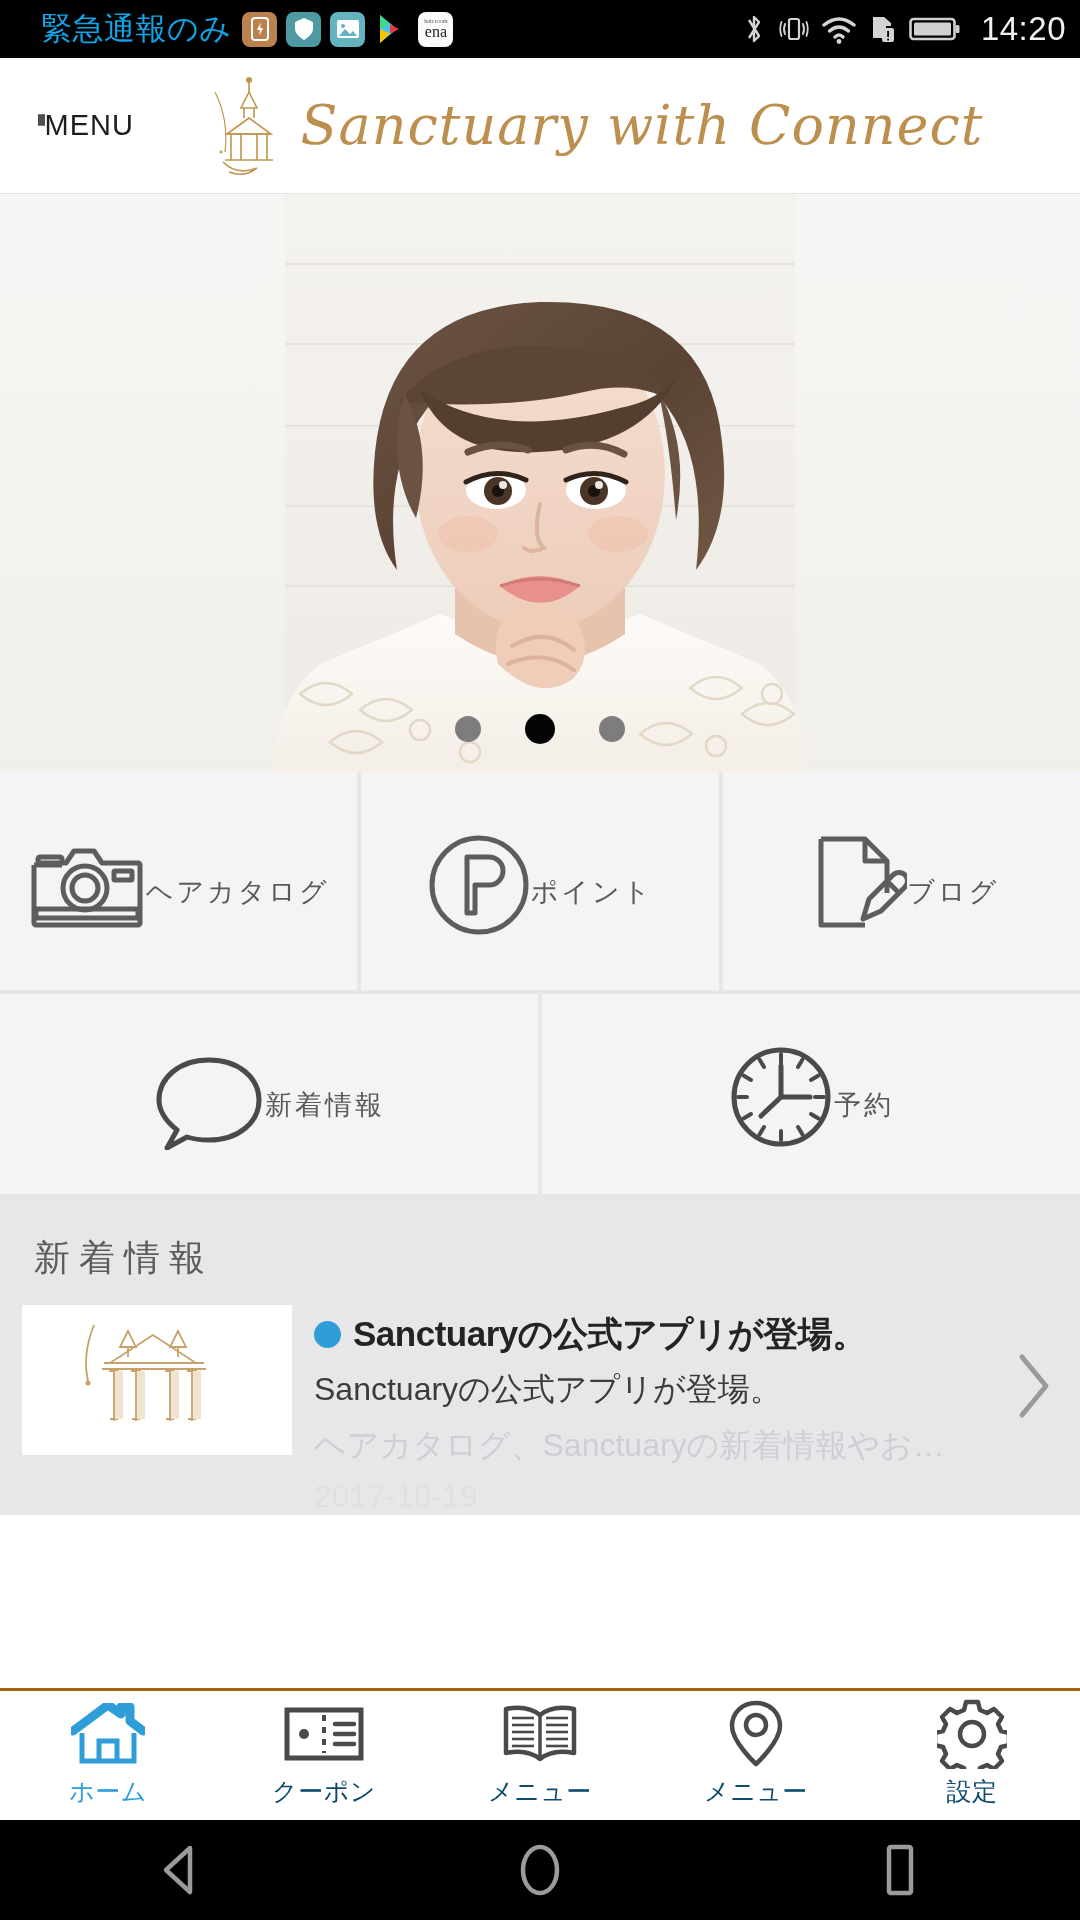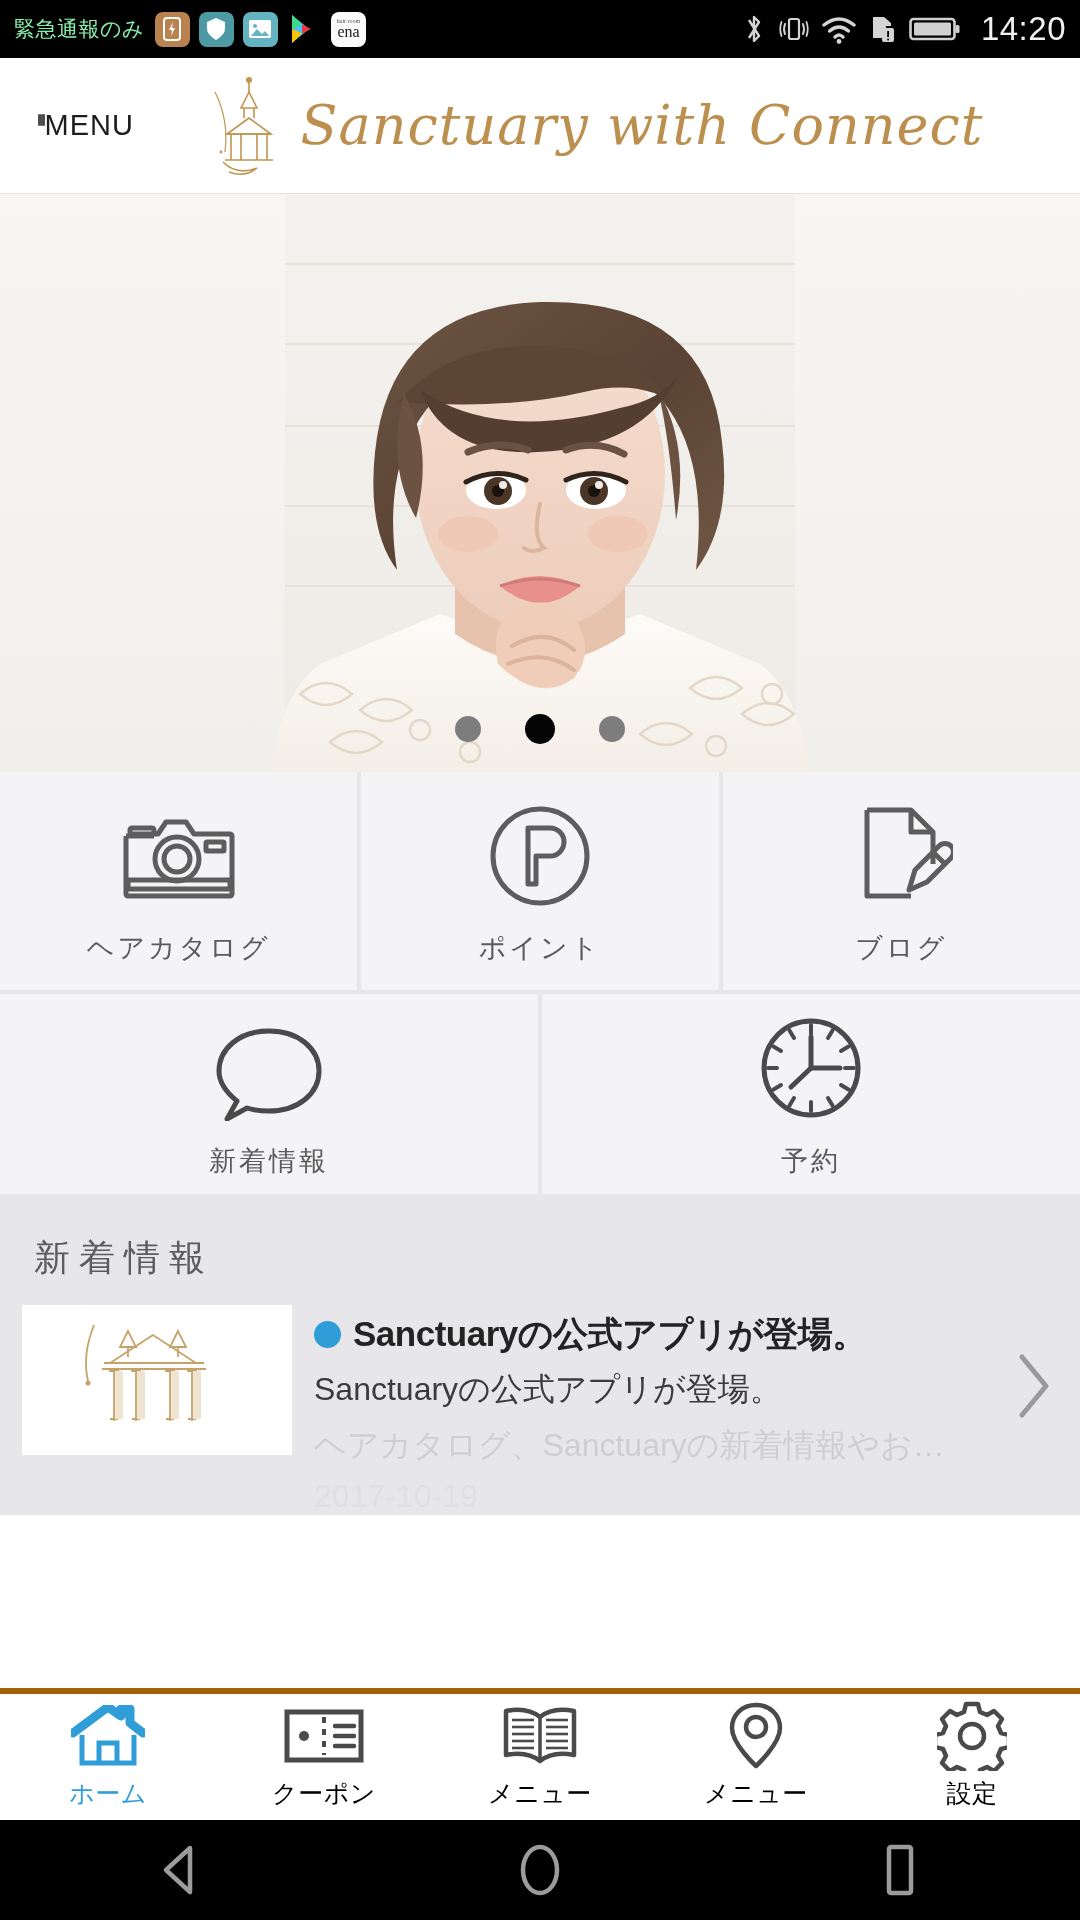--- a/index.html
+++ b/index.html
@@ -9,21 +9,21 @@
     background:#ffffff;
     overflow:hidden;
     position:relative;
   }
 
   
   .statusbar{
     height:58px; background:#000; color:#e8e8e8;
     display:flex; align-items:center; padding:0 14px;
   }
-  .sb-carrier{ font-size:21px; letter-spacing:.5px; color:#86efac; white-space:nowrap; }
+  .sb-carrier{ font-size:31px; letter-spacing:.5px; color:#0ea5e9; white-space:nowrap;margin-left:27px; }
   .sb-appicons{ display:flex; align-items:center; gap:9px; margin-left:11px; }
   .sb-app{ width:35px; height:35px; border-radius:8px; display:flex; align-items:center; justify-content:center; }
   .sb-app.brown{ background:#b9824f; }
   .sb-app.teal{ background:#4d9aa4; }
   .sb-app.teal2{ background:#63b4c0; }
   .sb-app.white{ background:#fafafa; }
   .sb-spacer{ flex:1; }
   .sb-right{ display:flex; align-items:center; gap:12px; }
   .sb-clock{ font-size:33px; color:#f0f0f0; margin-left:8px; letter-spacing:.5px; }
 
@@ -57,21 +57,21 @@
     display:flex; align-items:center; justify-content:center; gap:44px;
   }
   .dot{ width:26px; height:26px; border-radius:50%; background:#7d7d7d; }
   .dot.active{ background:#050505; width:30px; height:30px; }
 
   
   .grid-area{ background:#e7e7ea; padding:0; }
   .grid-row{ display:flex; gap:4px; padding:0 0 4px 0; }
   .tile{
     background:#f4f4f6; flex:1; height:218px;
-    display:flex; flex-direction:column; align-items:center; justify-content:center;
+    display:flex; flex-direction:row; align-items:center; justify-content:center;
     cursor:pointer;
   }
   .tile .ticon{ height:112px; display:flex; align-items:flex-end; justify-content:center; }
   .tile .tlabel{
     margin-top:22px; font-size:27px; color:#5a5a5a; letter-spacing:3px;
     font-family:"DejaVu Sans", sans-serif;
   }
   .row2 .tile{ height:200px; }
 
   
@@ -96,28 +96,28 @@
   .news-sub2{ font-size:32px; color:#cfcfd3; margin-top:12px; white-space:nowrap; }
   .news-date{ font-size:32px; color:#e0e0e3; margin-top:10px; }
   .news-chev{
     position:absolute; right:26px; top:46px; width:40px; height:70px;
   }
 
   
   .tabbar{
     position:absolute; left:0; right:0; bottom:100px; height:132px;
     background:rgba(255,255,255,0.93);
-    display:flex; align-items:center; border-top:6px solid #a16207;
+    display:flex; align-items:center; border-top:3px solid #a16207;
   }
   .tab{
     flex:1; display:flex; flex-direction:column; align-items:center; justify-content:center;
     cursor:pointer; height:100%;
   }
   .tab .tabicon{ height:62px; display:flex; align-items:center; justify-content:center; }
-  .tab .tablabel{ margin-top:10px; font-size:25px; color:#000000; letter-spacing:.5px; font-family:"DejaVu Sans",sans-serif; }
+  .tab .tablabel{ margin-top:10px; font-size:25px; color:#0c4a6e; letter-spacing:.5px; font-family:"DejaVu Sans",sans-serif; }
   .tab.active .tablabel{ color:#2f9ed8; }
 
   
   .androidnav{
     position:absolute; left:0; right:0; bottom:0; height:100px; background:#000;
     display:flex; align-items:center; justify-content:space-around;
   }
   .androidnav .navbtn{ width:120px; display:flex; align-items:center; justify-content:center; cursor:pointer; }
 </style>
 </head>

